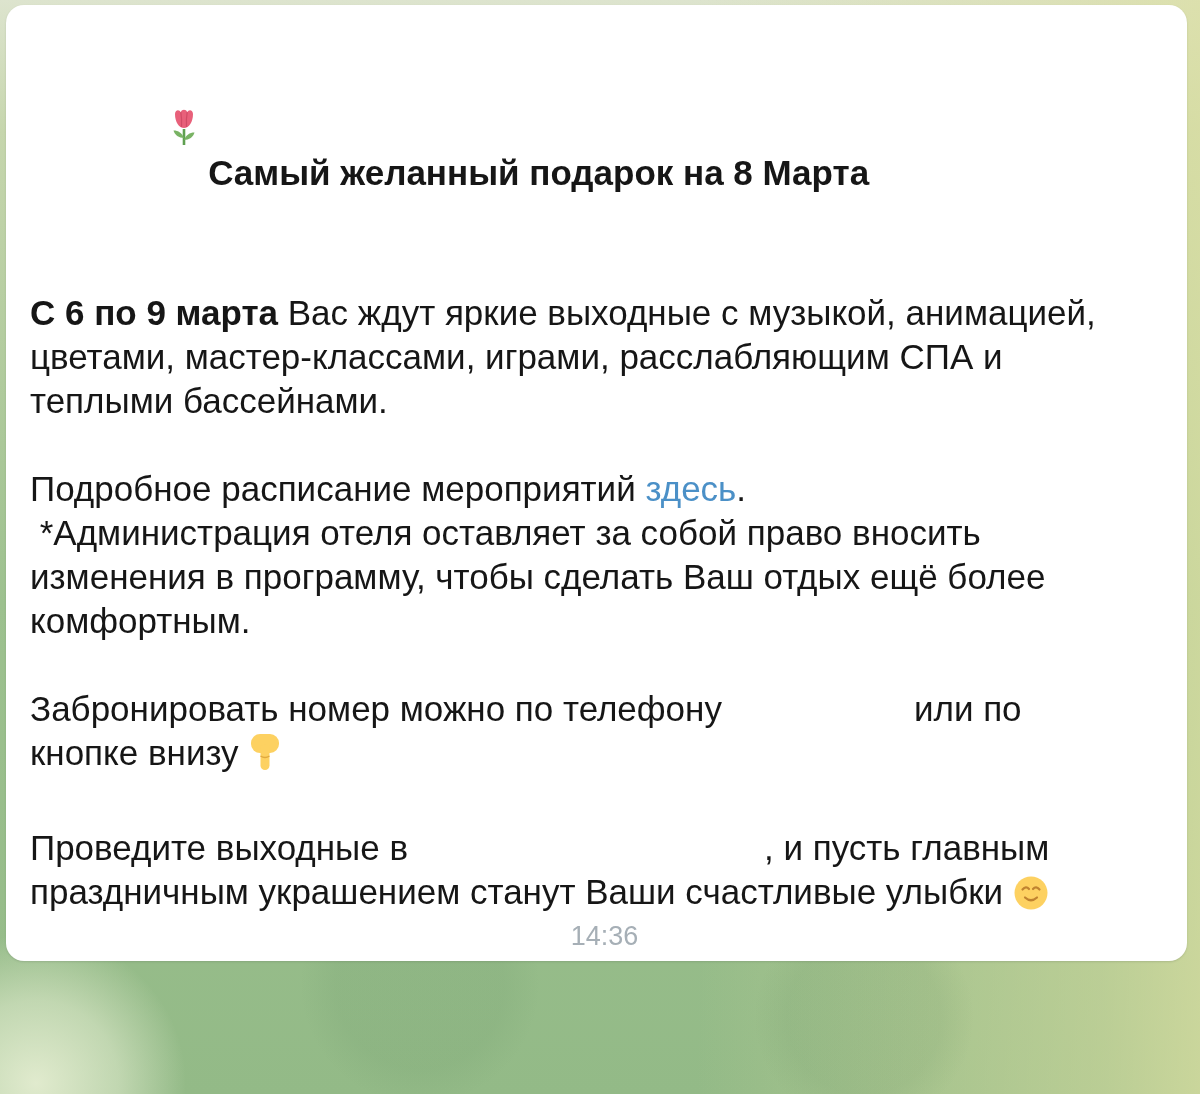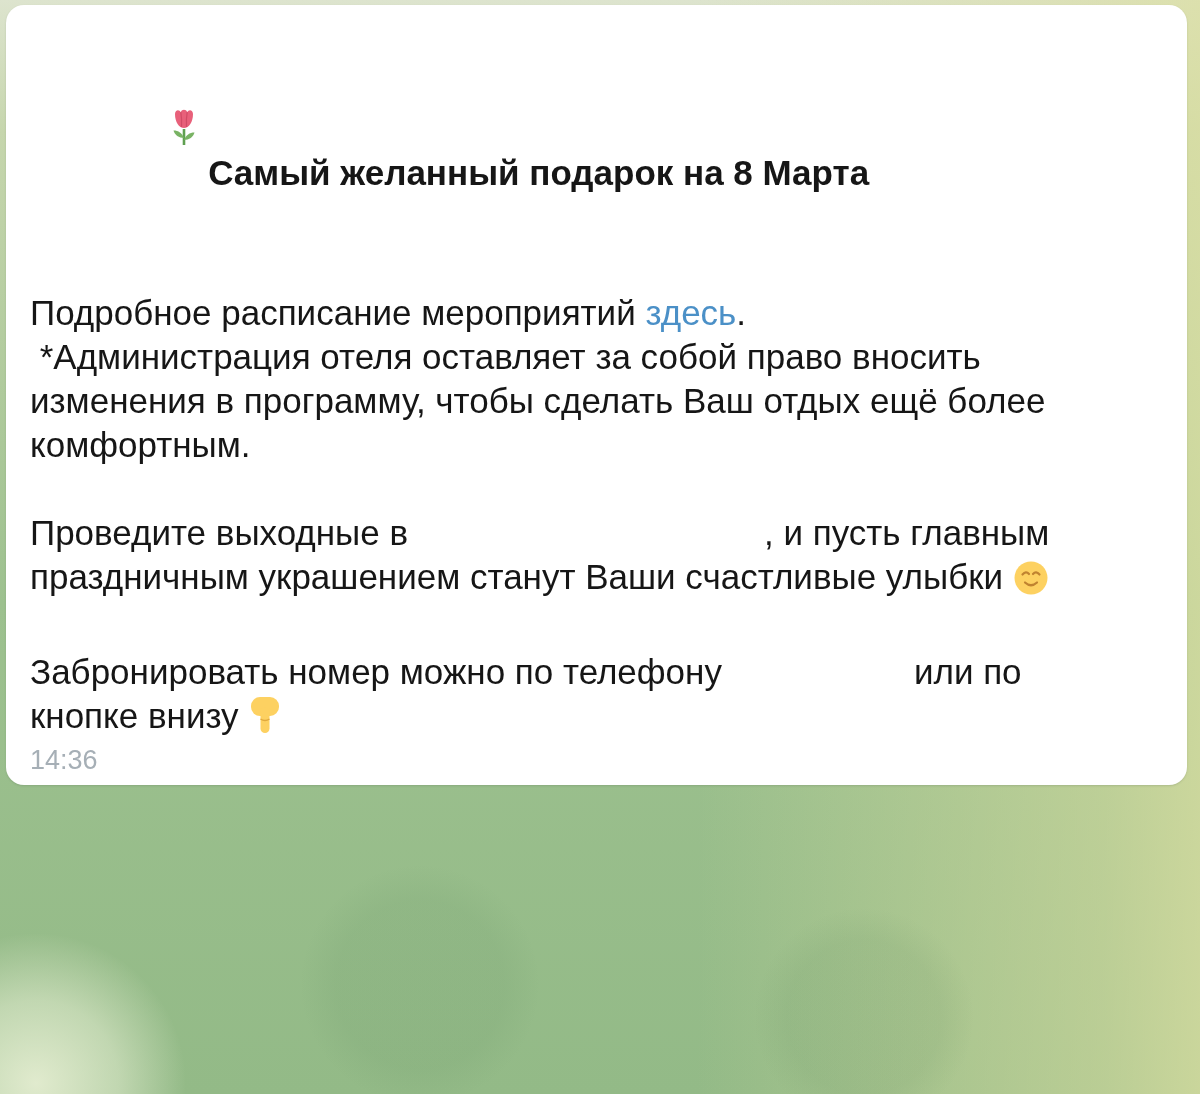--- a/index.html
+++ b/index.html
@@ -42,21 +42,21 @@
   .link {
     color: #4b90c7;
     text-decoration: none;
     cursor: pointer;
     text-align: right;
   }
   .gap { display: inline-block; height: 1px; }
   .gap-phone { width: 192px; }
   .gap-name  { width: 356px; }
   .time {
-    text-align: left;
+    text-align: center;
     color: #a6afb6;
     font-size: 27px;
     line-height: 30px;
     margin-top: 0px;
     padding-bottom: 2px;
   }
   .inline-icon {
     display: inline-block;
     vertical-align: -7px;
   }
@@ -80,37 +80,40 @@
           <path d="M18 31 C13 31 8.5 28 7.5 23.5 C12.5 23.5 16 26 18 31 Z" fill="#79b364"></path>
           <path d="M18 33 C23 33 27.5 30 28.5 25.5 C23.5 25.5 20 28 18 33 Z" fill="#79b364"></path>
           <path d="M9 7 C9 2.5 13.5 2 14.8 5.2 C15.8 2 20.2 2 21.2 5.2 C22.5 2 27 2.5 27 7 C27 15 23 21 18 21 C13 21 9 15 9 7 Z" fill="#e8607a"></path>
           <path d="M14.8 5.2 C15.5 9 15.8 14 15.5 20" stroke="#d14b66" stroke-width="1.2" fill="none"></path>
           <path d="M21.2 5.2 C20.5 9 20.2 14 20.5 20" stroke="#d14b66" stroke-width="1.2" fill="none"></path>
         </svg>
       </span><span>Самый желанный подарок на 8 Марта</span>
     </div>
 
 
+    <p><span class="b">С 6 по 9 марта</span><span> Вас ждут яркие выходные с музыкой, анимацией,
+цветами, мастер-классами, играми, расслабляющим СПА и
+теплыми бассейнами.</span></p>
 
     <p><span>Подробное расписание мероприятий </span><a class="link">здесь</a><span>.</span><span>
  *Администрация отеля оставляет за собой право вносить
 изменения в программу, чтобы сделать Ваш отдых ещё более
 комфортным.</span></p>
+
+    <p><span>Забронировать номер можно по телефону</span><span class="gap gap-phone"></span><span>или по
+кнопке внизу </span><span class="inline-icon"><svg width="34" height="40" viewBox="0 0 34 40">
+        <rect x="3" y="2" width="28" height="19" rx="9" fill="#fdd161"></rect>
+        <rect x="12.5" y="12" width="9" height="26" rx="4.5" fill="#fdd161"></rect>
+        <path d="M12.5 24 Q17 27 21.5 24" stroke="#e0a93e" stroke-width="1.4" fill="none"></path>
+      </svg></span></p>
 
     <p><span>Проведите выходные в</span><span class="gap gap-name"></span><span>, и пусть главным
 праздничным украшением станут Ваши счастливые улыбки </span><span class="inline-icon"><svg width="36" height="36" viewBox="0 0 36 36">
         <circle cx="18" cy="18" r="16.5" fill="#fdd161"></circle>
         <path d="M9.5 14.5 Q13 10.5 16 14" stroke="#c08330" stroke-width="2.2" fill="none" stroke-linecap="round"></path>
         <path d="M20 14 Q23 10.5 26.5 14.5" stroke="#c08330" stroke-width="2.2" fill="none" stroke-linecap="round"></path>
         <path d="M12 22.5 Q18 28 24 22.5" stroke="#c08330" stroke-width="2.2" fill="none" stroke-linecap="round"></path>
       </svg></span></p>
 
-    <p><span>Забронировать номер можно по телефону</span><span class="gap gap-phone"></span><span>или по
-кнопке внизу </span><span class="inline-icon"><svg width="34" height="40" viewBox="0 0 34 40">
-        <rect x="3" y="2" width="28" height="19" rx="9" fill="#fdd161"></rect>
-        <rect x="12.5" y="12" width="9" height="26" rx="4.5" fill="#fdd161"></rect>
-        <path d="M12.5 24 Q17 27 21.5 24" stroke="#e0a93e" stroke-width="1.4" fill="none"></path>
-      </svg></span></p>
-
     <div class="time">14:36</div>
   </div>
 
 </div>
 
 </body></html>

